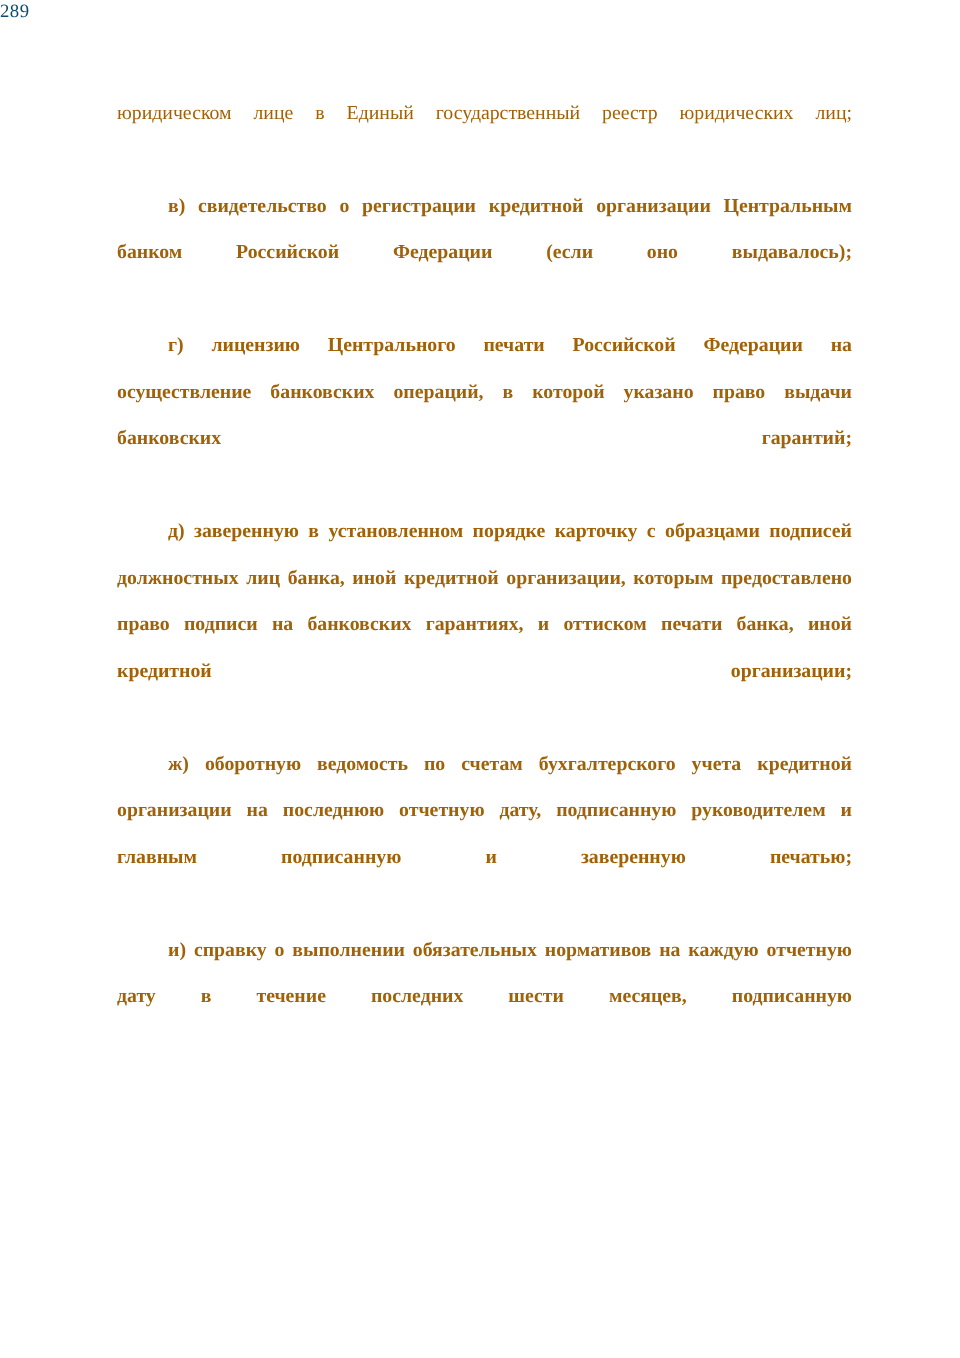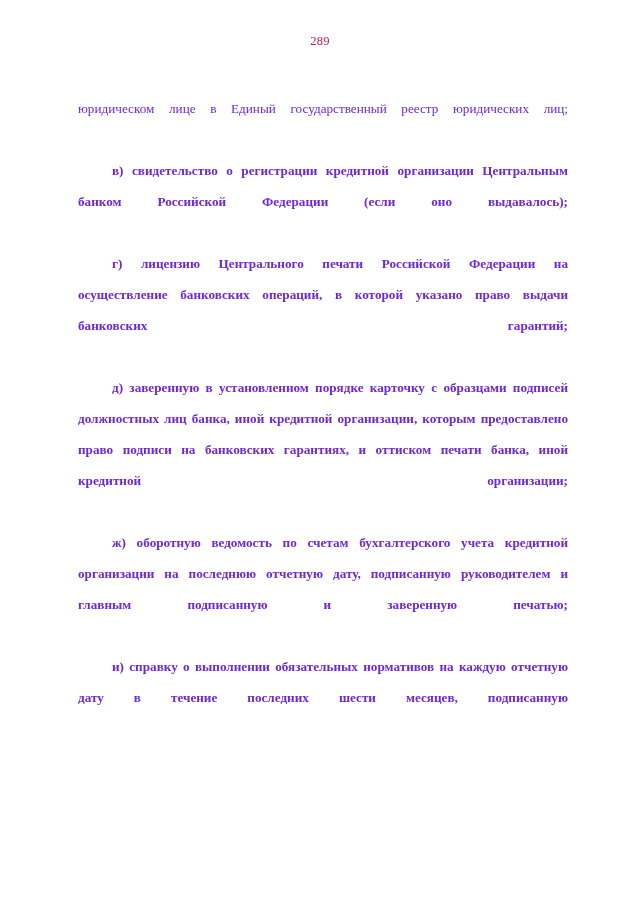--- a/index.html
+++ b/index.html
@@ -16,38 +16,37 @@
     overflow: hidden;
   }
   .page {
     width: 640px;
     height: 905px;
     box-sizing: border-box;
     padding: 0;
     position: relative;
   }
   .page-number {
-    text-align: center;
+    text-align: left;
     font-size: 12.5px;
-    color: #be185d;
-    margin-top: 34px;
+    color: #0c4a6e;
     letter-spacing: 0.3px;
   }
   .body-text {
     margin-top: 44px;
     padding-left: 78px;
     padding-right: 72px;
   }
   .para {
     font-size: 13.2px;
     line-height: 31px;
     text-align: justify;
     text-justify: inter-word;
     margin: 0 0 0 0;
-    color: #6d28d9;
+    color: #a16207;
   }
   .para + .para {
     margin-top: 0px;
     font-weight: bold;
   }
   .para.indent {
     text-indent: 34px;
   }
   .para.noindent {
     text-indent: 0;

